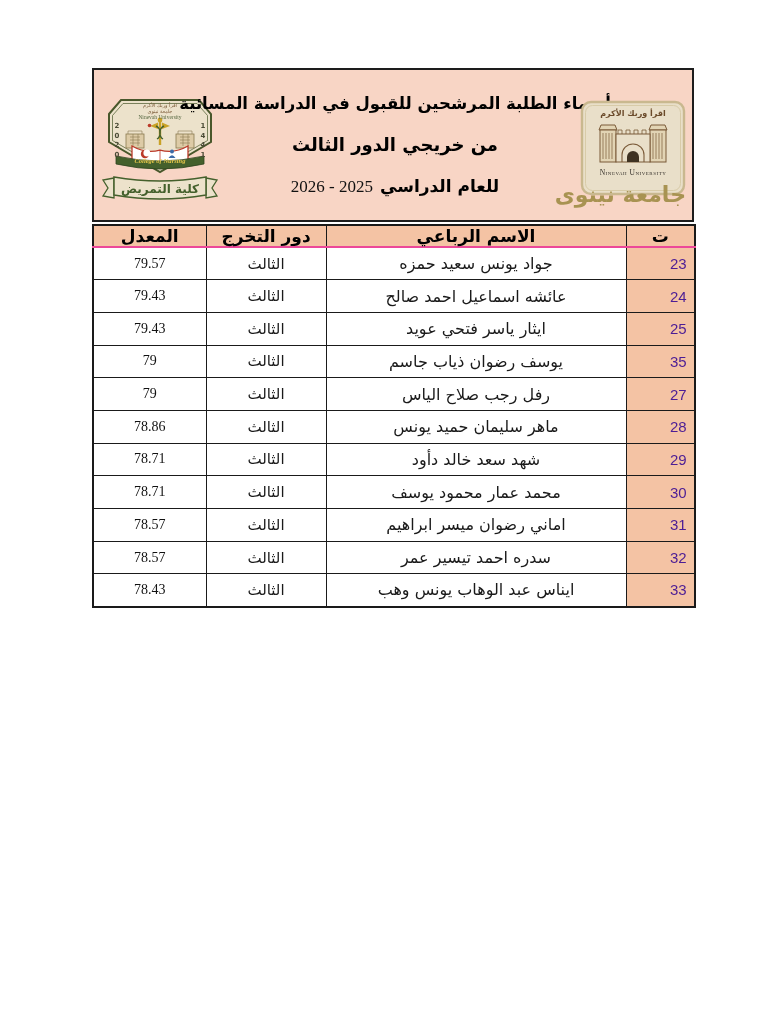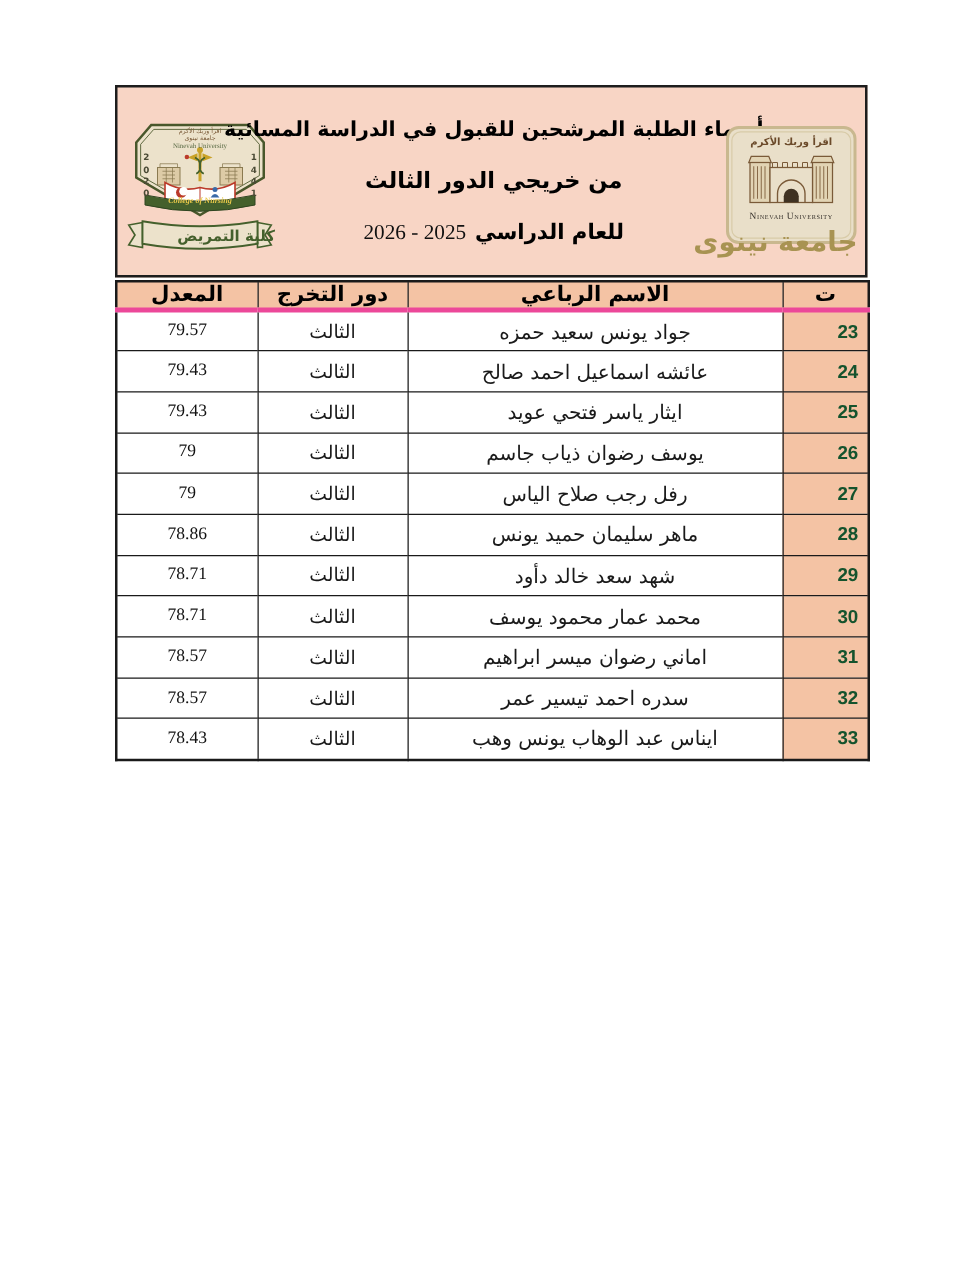--- a/index.html
+++ b/index.html
@@ -31,21 +31,21 @@
   .nl-l1 { top:4px;  font-size:5px;   direction:rtl; }
   .nl-l2 { top:10px; font-size:5px;   direction:rtl; }
   .nl-l3 { top:16px; font-size:5.5px; color:#5a6b45; font-family:"Liberation Serif",serif; }
   .nl-digits { position:absolute; top:24px; width:8px; font-size:7px; font-weight:bold;
                line-height:9.5px; color:#4a4a35; word-break:break-all; text-align:center; }
   .nl-digits.left  { left:13px; }
   .nl-digits.right { left:99px; }
   .nl-banner-text { position:absolute; top:59px; width:100%; text-align:center;
                     font-size:6.5px; font-style:italic; font-weight:bold; color:#e8c84a;
                     font-family:"Liberation Serif",serif; }
-  .nl-ribbon-text { position:absolute; top:84px; width:100%; 
+  .nl-ribbon-text { position:absolute; top:84px; width:100%; text-align:center;
                     font-size:12px; font-weight:bold; color:#44602c; direction:rtl; }
 
   
   .univ-logo { position:absolute; right:2px; top:30px; width:124px; height:116px; }
   .univ-logo svg { position:absolute; left:0; top:0; }
   .ul-callig-top { position:absolute; top:9px; left:16px; width:102px; text-align:center;
                    font-size:8px; font-weight:bold; color:#6b4a2a; direction:rtl; }
   .ul-en { position:absolute; top:68px; left:16px; width:102px; text-align:center;
            font-size:7.5px; color:#35302a; font-variant:small-caps;
            font-family:"Liberation Serif",serif; letter-spacing:0.5px; }
@@ -55,25 +55,25 @@
   
   table.results {
     width:602px; margin-top:2px; border-collapse:collapse; table-layout:fixed;
     direction:rtl; border:2.5px solid #1a1a1a;
   }
   .results th, .results td {
     border:1.6px solid #1a1a1a; text-align:center; vertical-align:middle; padding:0;
   }
   .results thead th {
     background:#f4c3a4; height:22px; font-size:17px; font-weight:bold; color:#000;
-    border-bottom:4px solid #ec4899;
+    border-bottom:2px solid #ec4899;
   }
   .results tbody tr { height:32.7px; background:#ffffff; }
   td.c-num  { background:#f4c3a4; font-family:"Liberation Sans",sans-serif;
-              font-weight:bold; font-size:15px; color:#14532d;padding-left:36px; }
+              font-weight:normal; font-size:15px; color:#4c1d95;padding-left:36px; }
   td.c-name { font-size:16px; color:#1a1a1a; }
   td.c-round{ font-size:15px; color:#1a1a1a; }
   td.c-avg  { font-family:"Liberation Serif",serif; font-size:14px; color:#111; direction:ltr; }
 </style>
 </head>
 <body>
 
 <div class="page">
   <div class="document">
 
@@ -180,21 +180,21 @@
         <td class="c-round">الثالث</td>
         <td class="c-avg">79.43</td>
       </tr>
           <tr>
         <td class="c-num">25</td>
         <td class="c-name">ايثار ياسر فتحي عويد</td>
         <td class="c-round">الثالث</td>
         <td class="c-avg">79.43</td>
       </tr>
           <tr>
-        <td class="c-num">26</td>
+        <td class="c-num">35</td>
         <td class="c-name">يوسف رضوان ذياب جاسم</td>
         <td class="c-round">الثالث</td>
         <td class="c-avg">79</td>
       </tr>
           <tr>
         <td class="c-num">27</td>
         <td class="c-name">رفل رجب صلاح الياس</td>
         <td class="c-round">الثالث</td>
         <td class="c-avg">79</td>
       </tr>

